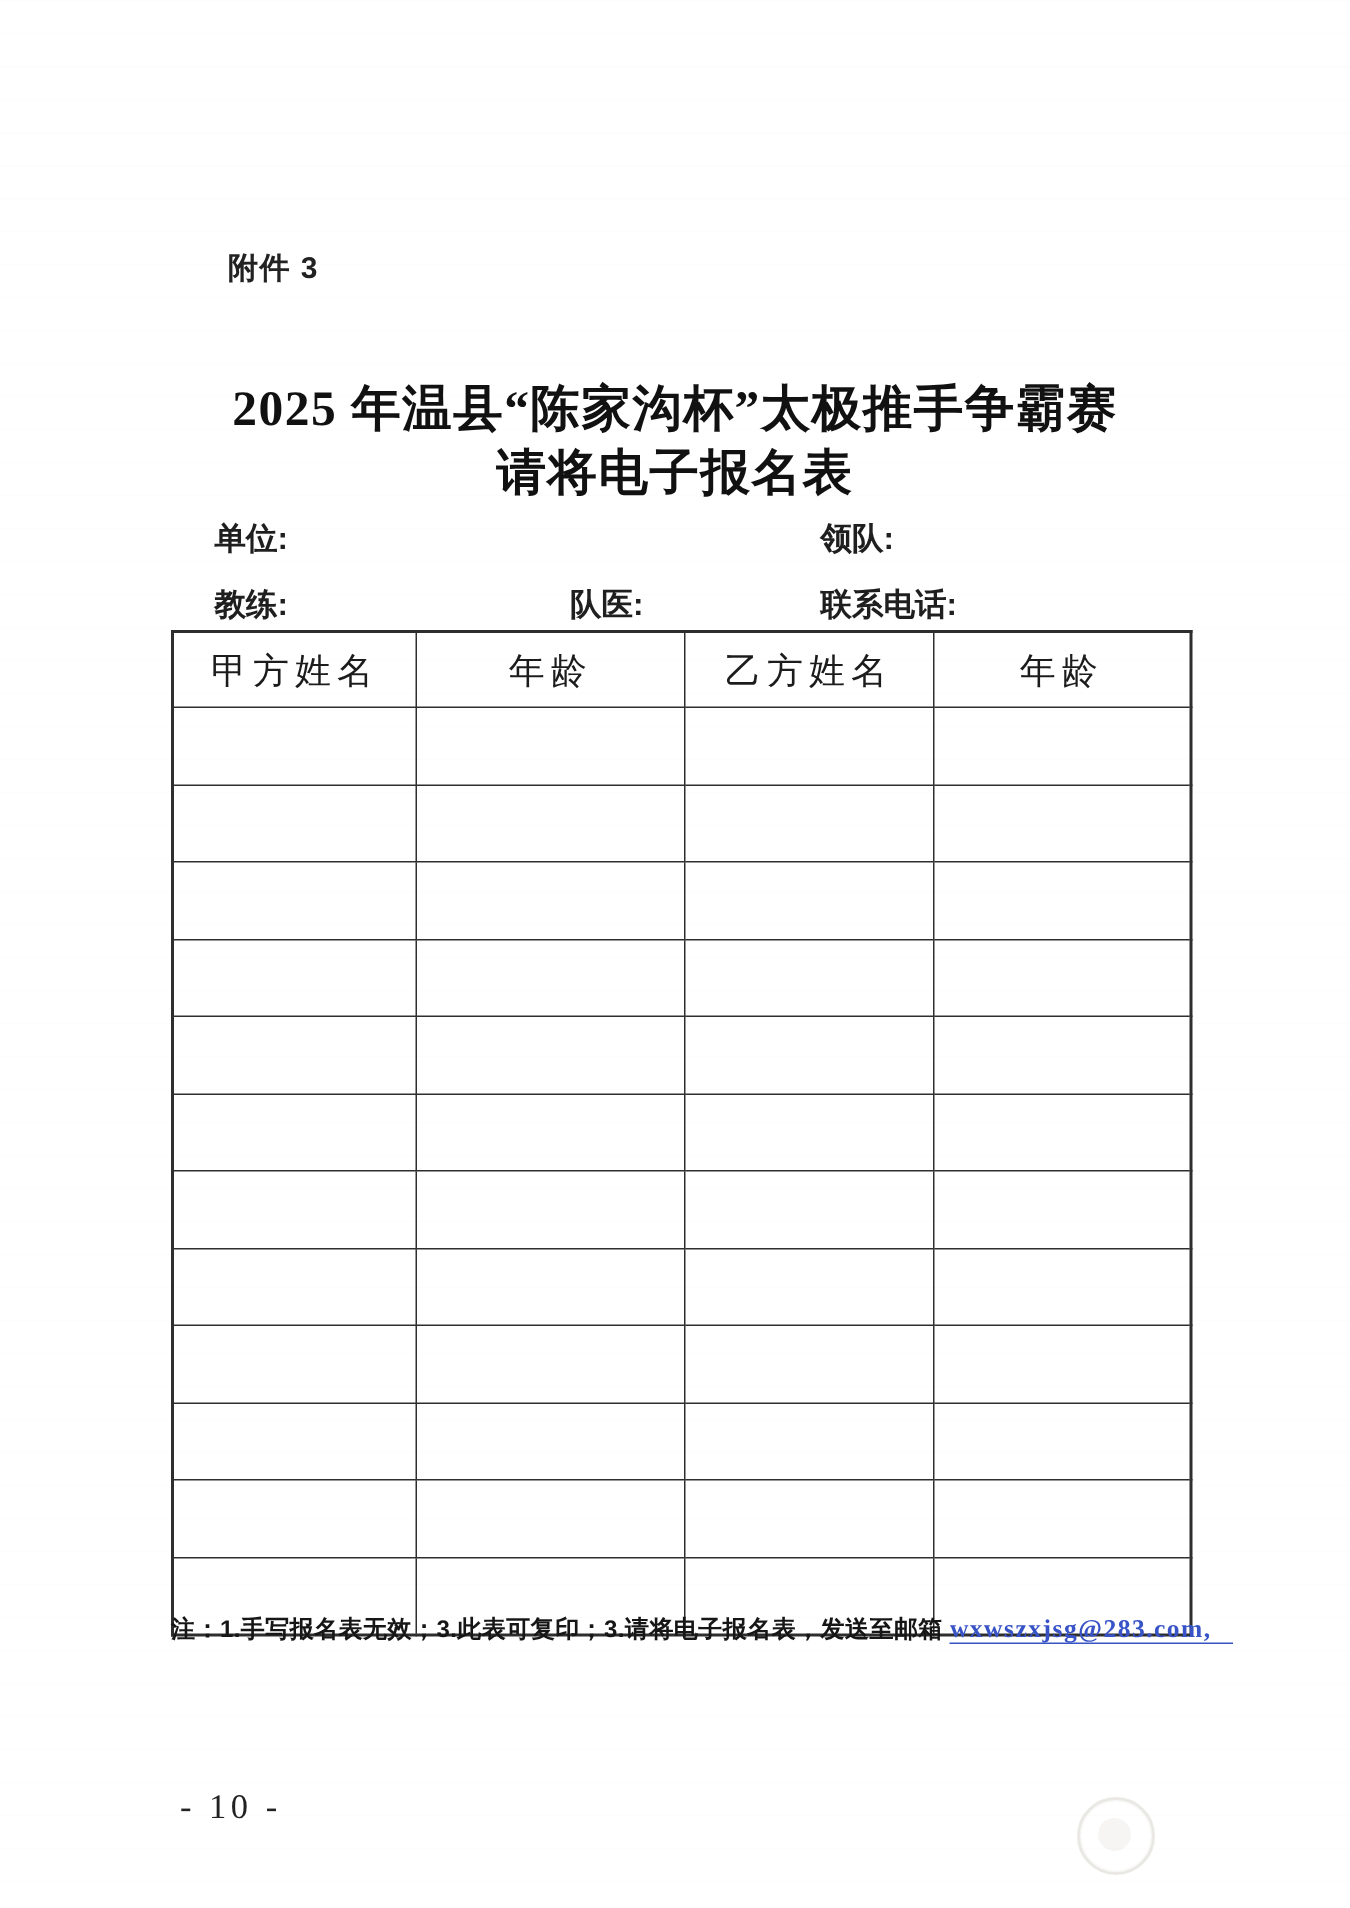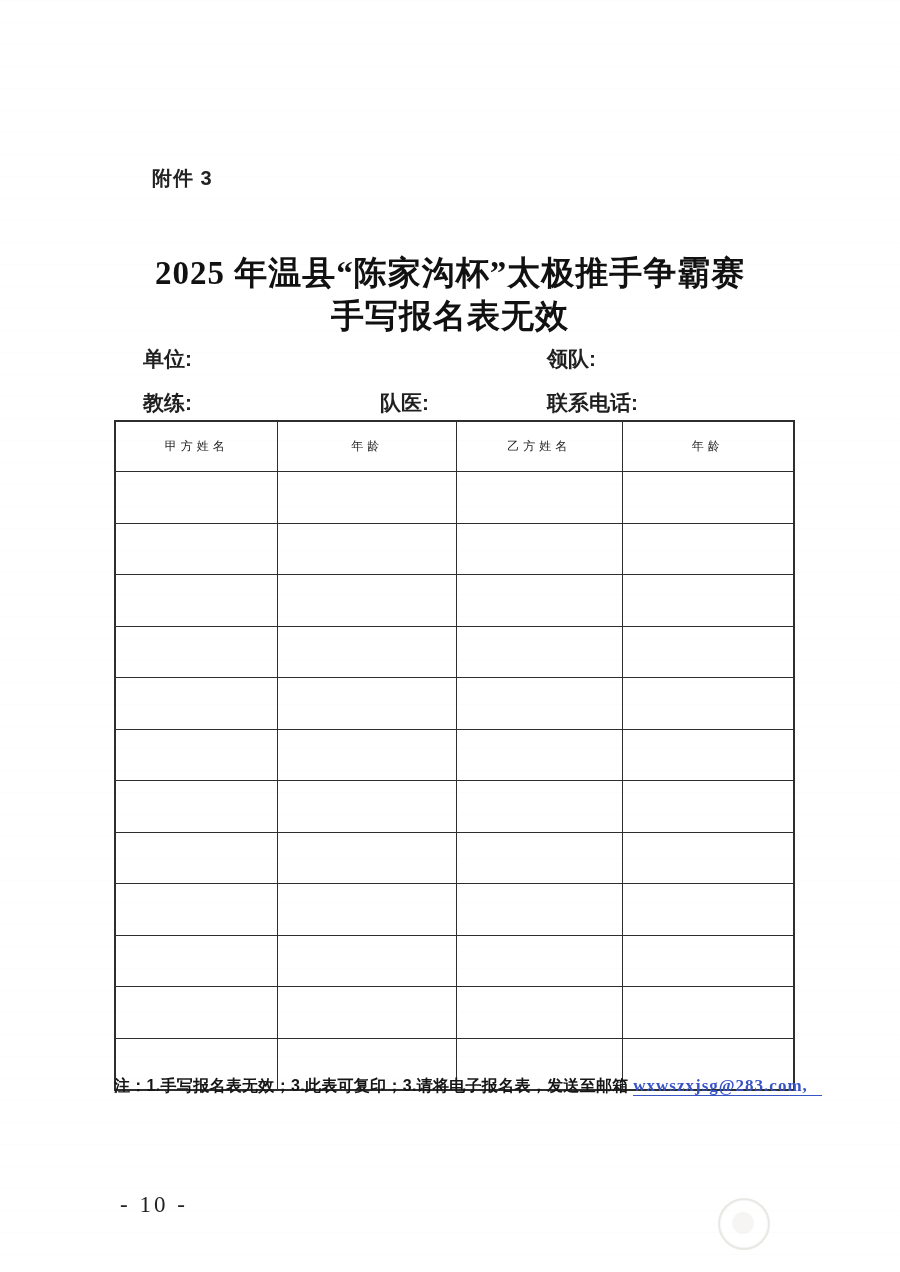--- a/index.html
+++ b/index.html
@@ -55,21 +55,21 @@
     border-collapse: collapse;
     table-layout: fixed;
     background: transparent;
   }
   table.reg-table, table.reg-table th, table.reg-table td {
     border: 1.4px solid #2e2e2e;
   }
   table.reg-table { border-width: 2px; }
   table.reg-table th {
     height: 47px;
-    font-size: 12px;
+    font-size: 24px;
     font-weight: 400;
     letter-spacing: 4px;
     color: #1c1c1c;
     text-align: center;
     vertical-align: middle;
   }
   table.reg-table td { height: 48.5px; }
   .note {
     position: absolute;
     left: 114px; top: 1076px;
@@ -118,21 +118,21 @@
 </style>
 </head>
 <body>
 
 <div class="page">
 
   <div class="attachment">附件 3</div>
 
   <div class="title">
     <div>2025 年温县“陈家沟杯”太极推手争霸赛</div>
-    <div>手写报名表无效</div>
+    <div>请将电子报名表</div>
   </div>
 
   <div class="field f-unit">单位:</div>
   <div class="field f-leader">领队:</div>
   <div class="field f-coach">教练:</div>
   <div class="field f-doctor">队医:</div>
   <div class="field f-phone">联系电话:</div>
 
   <table class="reg-table">
     <colgroup>

